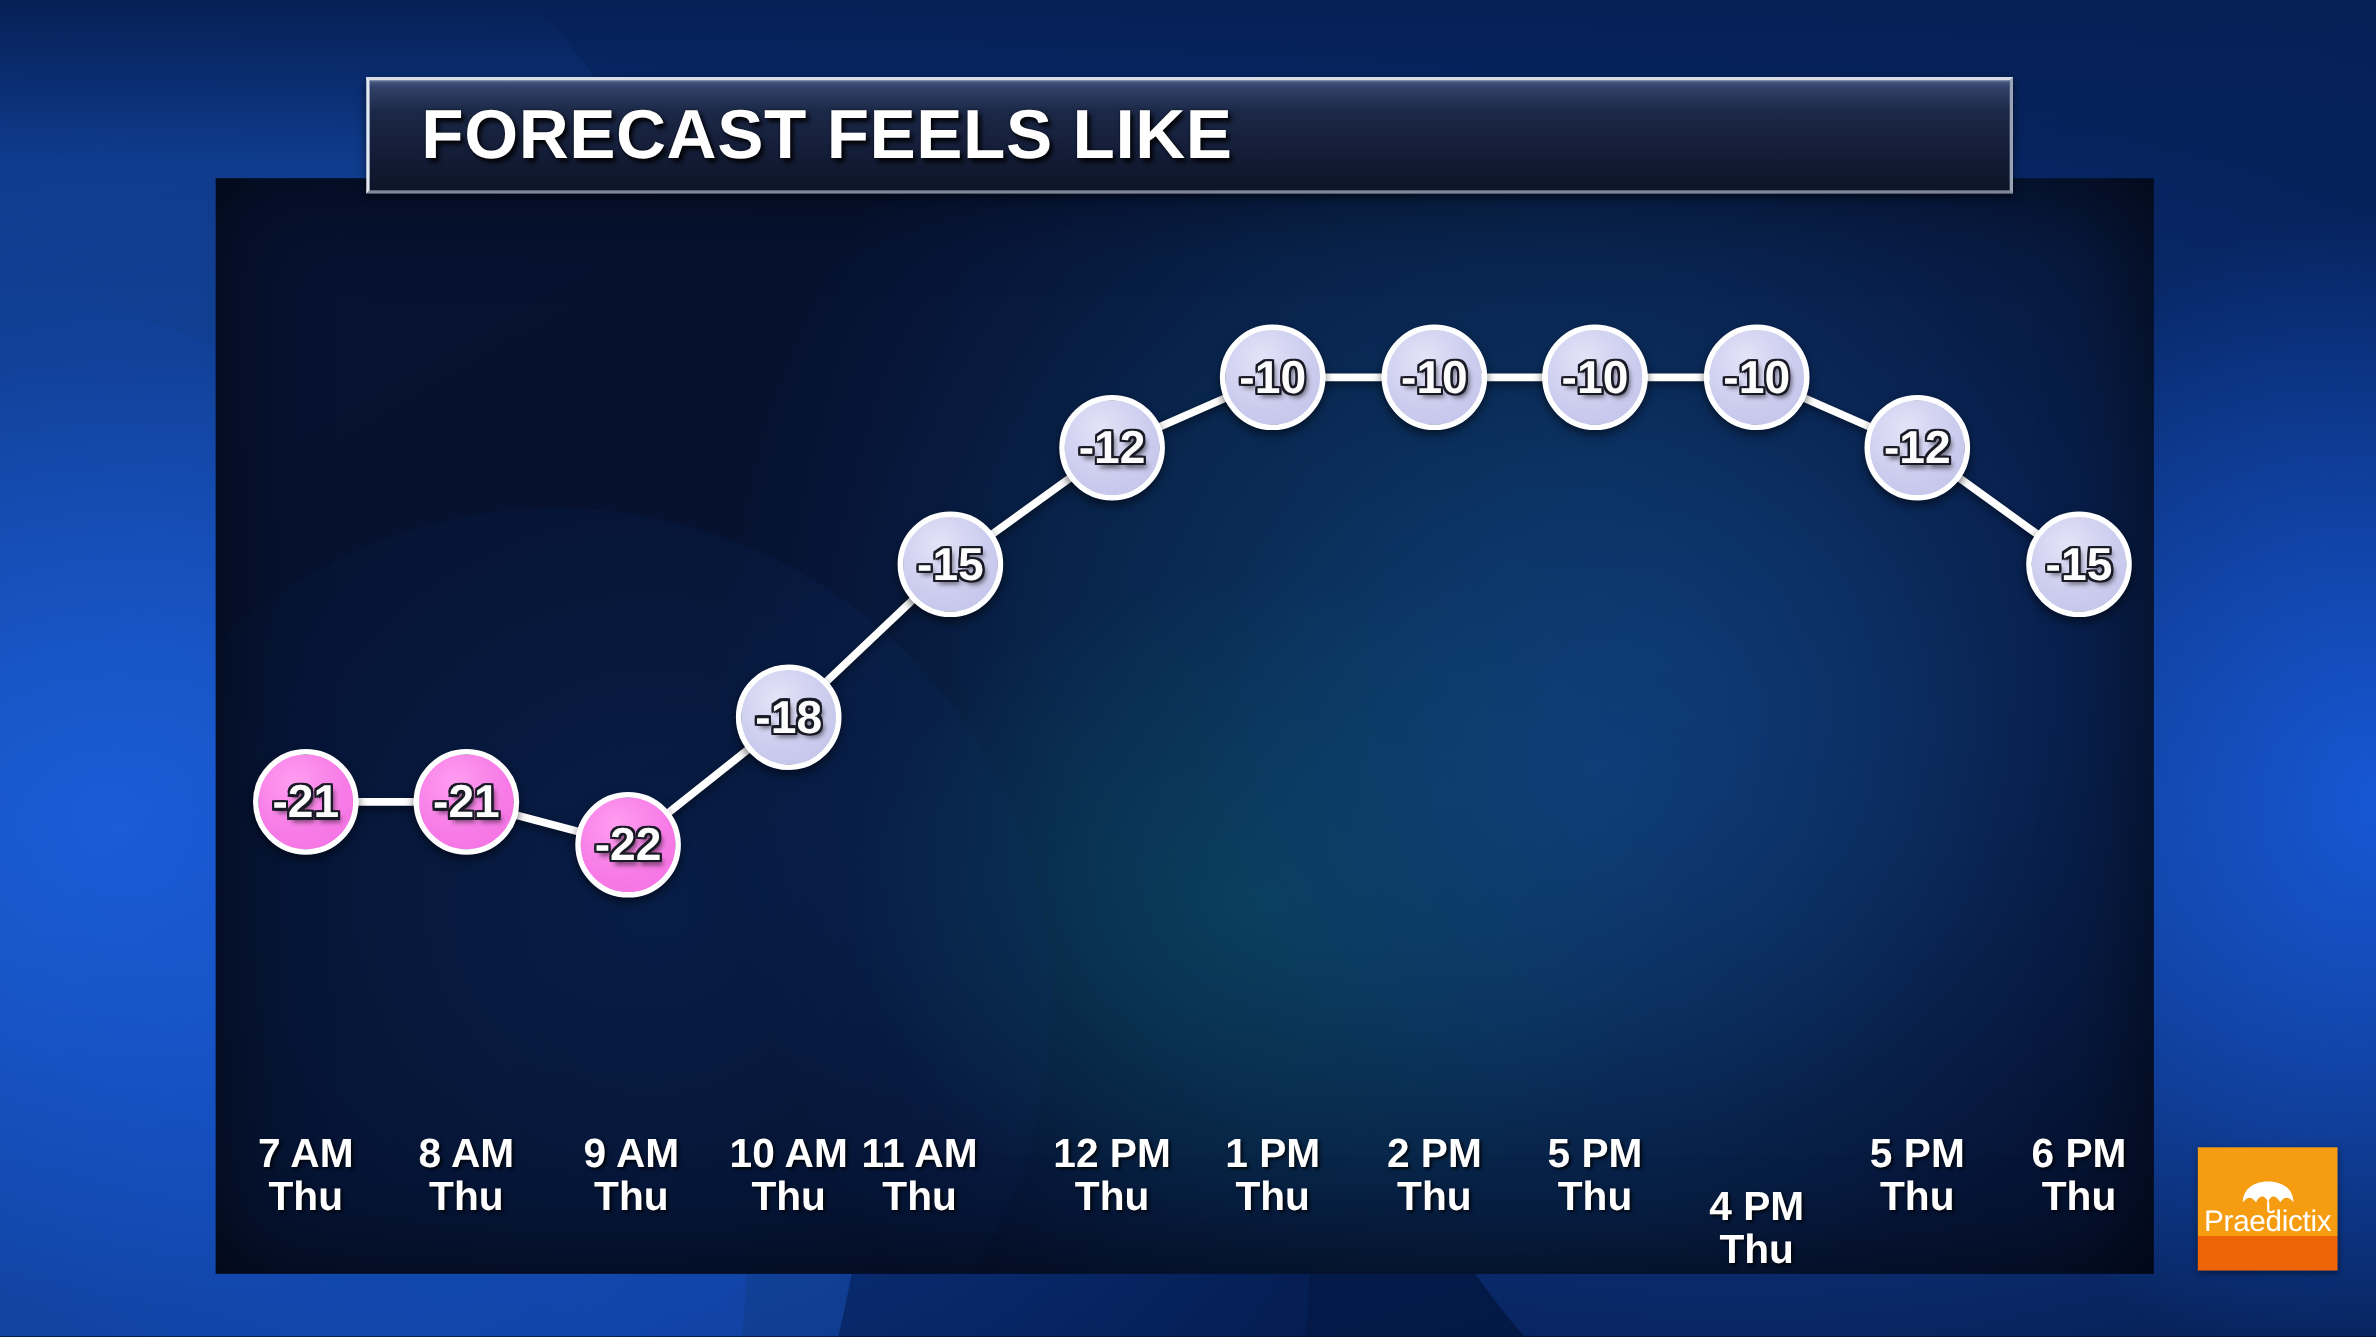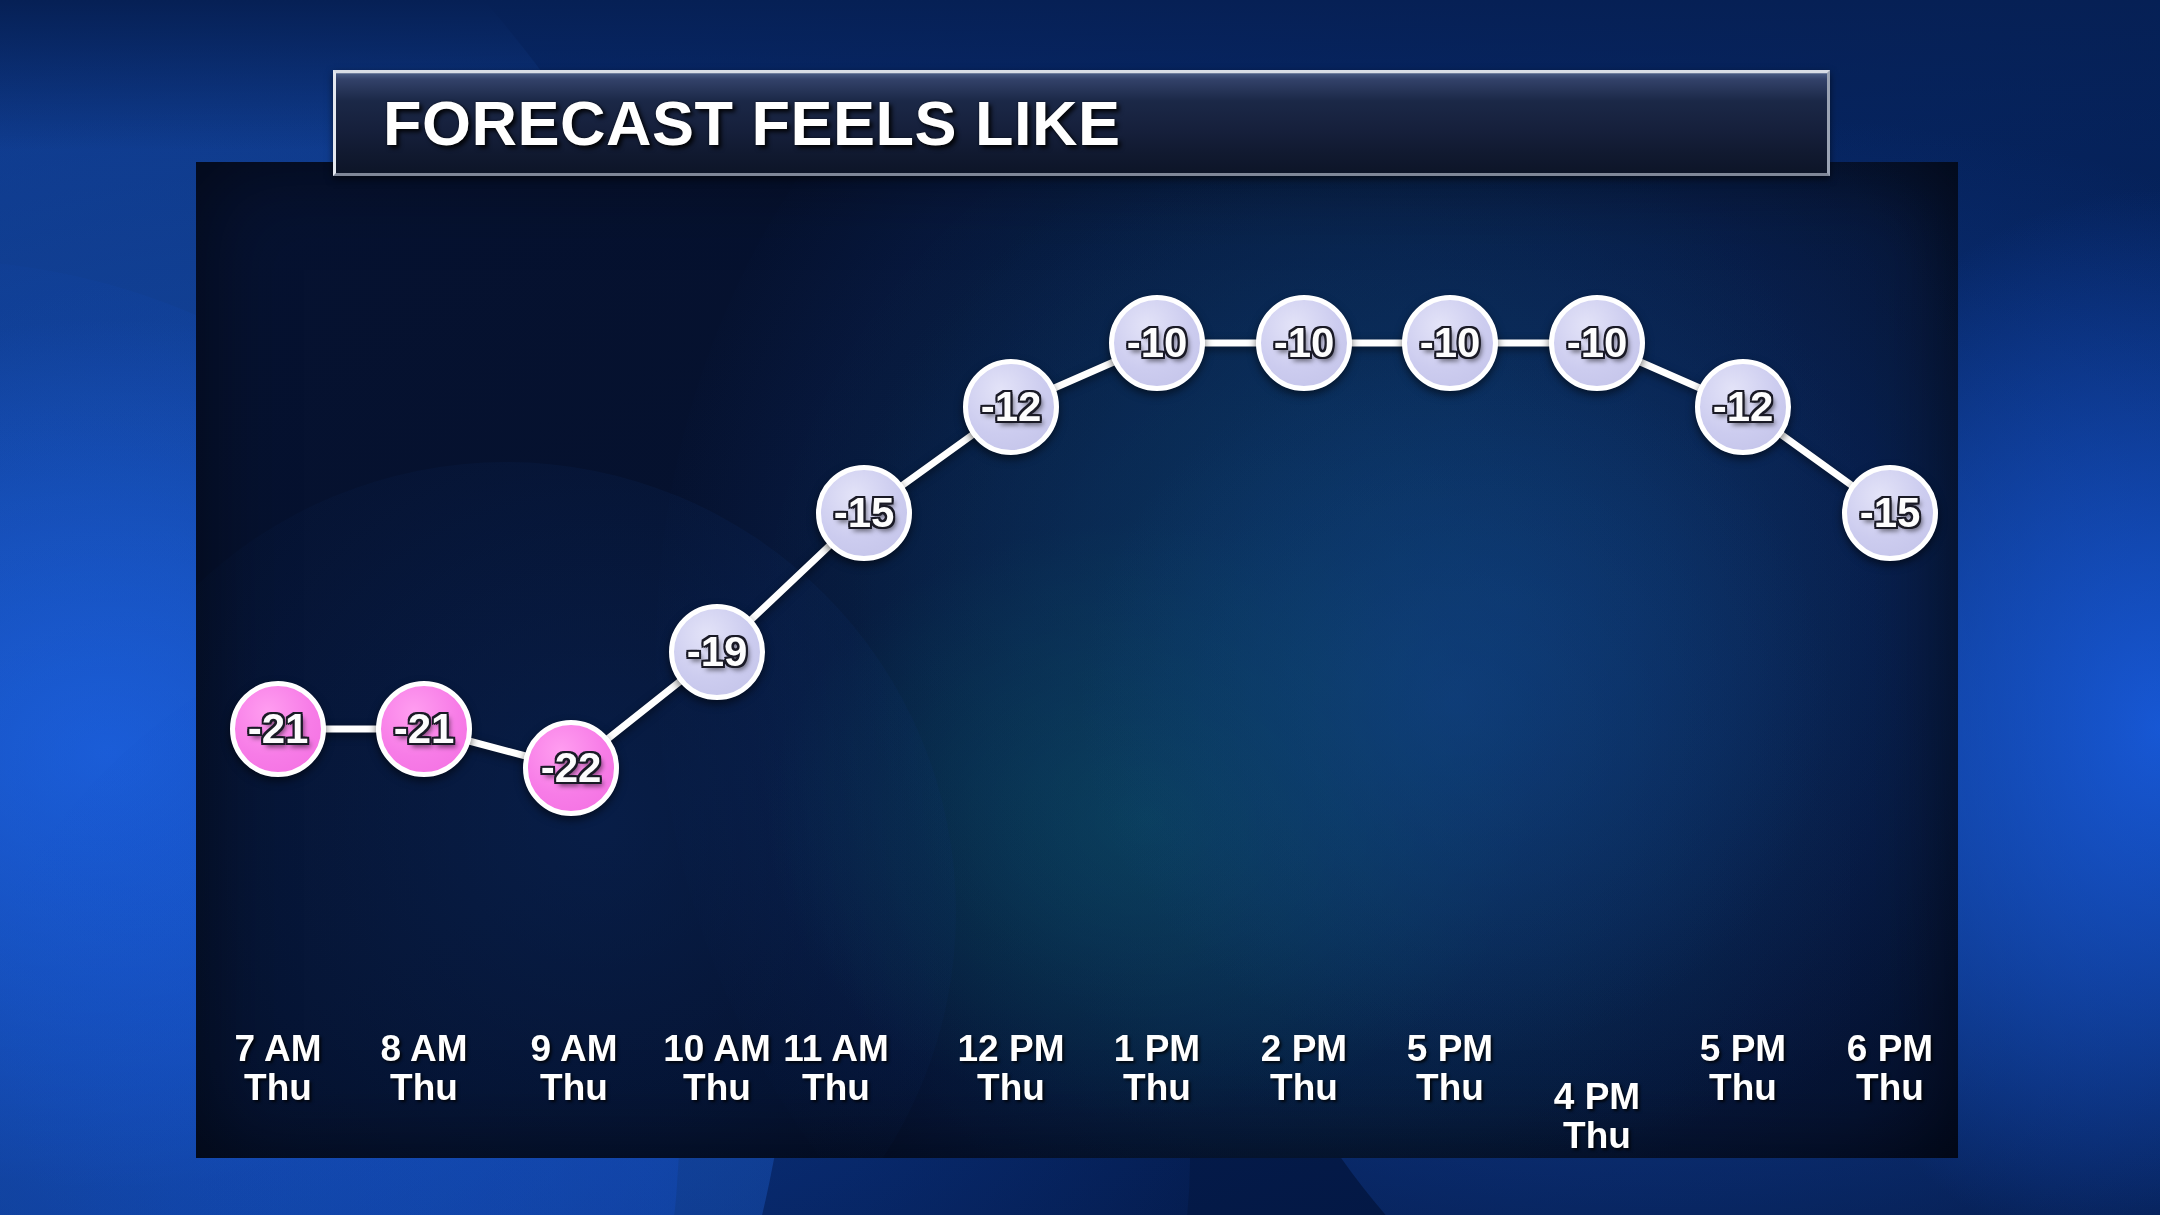--- a/index.html
+++ b/index.html
@@ -124,21 +124,21 @@
           <div class="bub pink" style="left: 34px; top: 519px; width: 96px; height: 96px;">
             <span class="val">-21</span>
           </div>
           <div class="bub pink" style="left: 180px; top: 519px; width: 96px; height: 96px;">
             <span class="val">-21</span>
           </div>
           <div class="bub pink" style="left: 327px; top: 558px; width: 96px; height: 96px;">
             <span class="val">-22</span>
           </div>
           <div class="bub lav" style="left: 473px; top: 442px; width: 96px; height: 96px;">
-            <span class="val">-19</span>
+            <span class="val">-18</span>
           </div>
           <div class="bub lav" style="left: 620px; top: 303px; width: 96px; height: 96px;">
             <span class="val">-15</span>
           </div>
           <div class="bub lav" style="left: 767px; top: 197px; width: 96px; height: 96px;">
             <span class="val">-12</span>
           </div>
           <div class="bub lav" style="left: 913px; top: 133px; width: 96px; height: 96px;">
             <span class="val">-10</span>
           </div>
@@ -210,14 +210,23 @@
       <div class="tick" style="left: 1547px; top: 0px;">
         <div class="t-time">5 PM</div>
         <div class="t-day">Thu</div>
       </div>
       <div class="tick" style="left: 1694px; top: 0px;">
         <div class="t-time">6 PM</div>
         <div class="t-day">Thu</div>
       </div>
     </div>
 
+  <div id="logo">
+    <div class="umb">
+      <svg width="54" height="30" viewBox="0 0 54 30">
+        <path d="M4 20 C4 7 15 1 27 1 C39 1 50 7 50 20 C45 14 41 15 38 20 C34 13 29 13 27 20 C24 13 19 13 16 20 C12 15 9 14 4 20 Z" fill="#ffffff"></path>
+        <path d="M27 20 L27 27 C27 29 30 30 32 28" stroke="#ffffff" stroke-width="2" fill="none" stroke-linecap="round"></path>
+      </svg>
+    </div>
+    <div class="lname">Praedictix</div>
+  </div>
 
 </div>
 
 </body></html>

